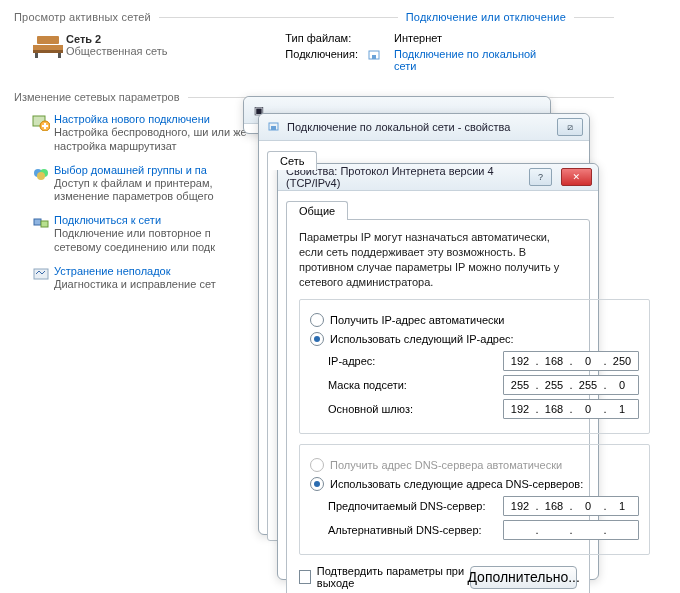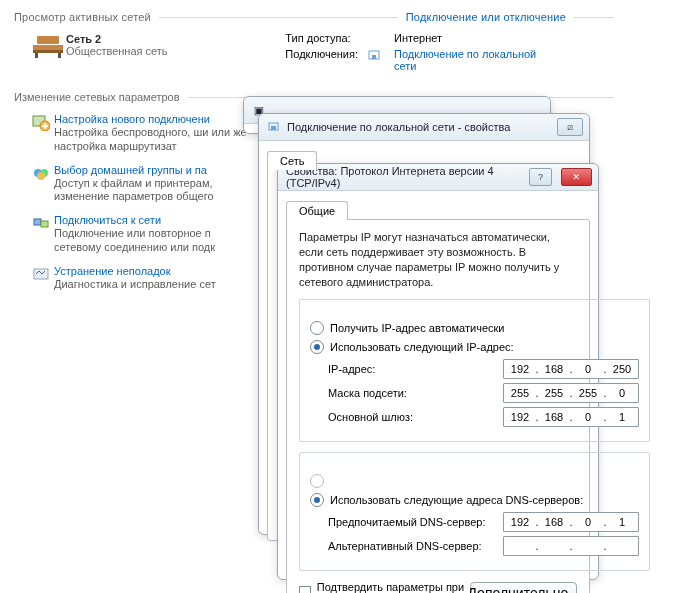--- a/index.html
+++ b/index.html
@@ -29,21 +29,21 @@
   .titlebar .tb-icon{width:14px;height:14px;display:flex;align-items:center;justify-content:center}
   .titlebar .wbtn{width:24px;height:16px;border:1px solid #8ea4b5;background:linear-gradient(#eef5fa,#d6e3ee);border-radius:2px;margin-left:3px;font-size:9px;display:flex;align-items:center;justify-content:center;color:#3a4a58}
   .titlebar .wbtn.close{background:linear-gradient(#f07b7b,#d03030);border-color:#9b2b2b;color:#fff;width:34px}
   .win .client{padding:6px 8px 8px 8px}
   
   .tabbar{display:flex;align-items:flex-end;height:23px;margin-bottom:-1px}
   .tab{border:1px solid #b6bfc7;border-bottom:none;padding:3px 12px;background:#fff;border-radius:3px 3px 0 0;font-size:11px;position:relative;z-index:2}
   .tabframe{border:1px solid #b6bfc7;border-radius:0 3px 3px 3px;padding:10px 12px 10px 12px;background:#fff}
   .note{color:#222;line-height:1.35;margin-bottom:10px}
   
-  fieldset.rg{border:1px solid #cfd5da;border-radius:2px;margin:8px 0 10px 0;padding:16px 10px 10px 10px}
+  fieldset.rg{border:1px solid #cfd5da;border-radius:2px;margin:8px 0 10px 0;padding:8px 10px 10px 10px}
   .row{display:flex;align-items:center;margin:5px 0}
   .radio{width:12px;height:12px;border:1px solid #7a8a97;border-radius:50%;margin-right:6px;display:inline-flex;align-items:center;justify-content:center;background:#fff}
   .radio.sel::after{content:"";width:6px;height:6px;background:#2b6cb0;border-radius:50%}
   .radio.disabled{border-color:#bbb}
   .lbl-dis{color:#9a9a9a}
   .fld-row{display:flex;align-items:center;margin:4px 0 4px 18px}
   .fld-row .flabel{width:175px}
   .ipbox{display:flex;align-items:center;border:1px solid #8d99a3;height:18px;background:#fff;border-radius:1px;padding:0 2px}
   .ipbox .oct{width:28px;text-align:center;font-family:inherit}
   .ipbox .dot{width:6px;text-align:center}
@@ -82,21 +82,21 @@
       </span>
       <div>
         <div class="net-name">Сеть 2</div>
         <div class="net-sub">Общественная сеть</div>
       </div>
     </div>
     <div class="top-right">
       <table>
         <tbody>
             <tr>
-          <td>Тип доступа:</td>
+          <td>Тип файлам:</td>
           <td class="icon-cell"></td>
           <td>Интернет</td>
         </tr>
         <tr>
           <td>Подключения:</td>
           <td class="icon-cell"><span><svg width="14" height="14">
                     <rect x="1" y="3" width="10" height="8" fill="none" stroke="#6aa2d8"></rect>
                     <rect x="4" y="7" width="4" height="4" fill="#6aa2d8"></rect>
                   </svg></span></td>
           <td><span class="link conn-link" style="display:inline-block;max-width:150px">Подключение по локальной сети</span></td>
@@ -247,20 +247,21 @@
               <span class="oct">0</span>
                 <span class="dot">.</span>
               <span class="oct">1</span>
             </span>
           </div>
         </fieldset>
 
         <fieldset class="rg">
           <div class="row">
             <span class="radio disabled"></span>
+            <span class="lbl-dis">Получить адрес DNS-сервера автоматически</span>
           </div>
           <div class="row">
             <span class="radio sel"></span>
             <span>Использовать следующие адреса DNS-серверов:</span>
           </div>
           <div class="fld-row">
             <span class="flabel">Предпочитаемый DNS-сервер:</span>
             <span class="ipbox">
               <span class="oct">192</span>
                 <span class="dot">.</span>

